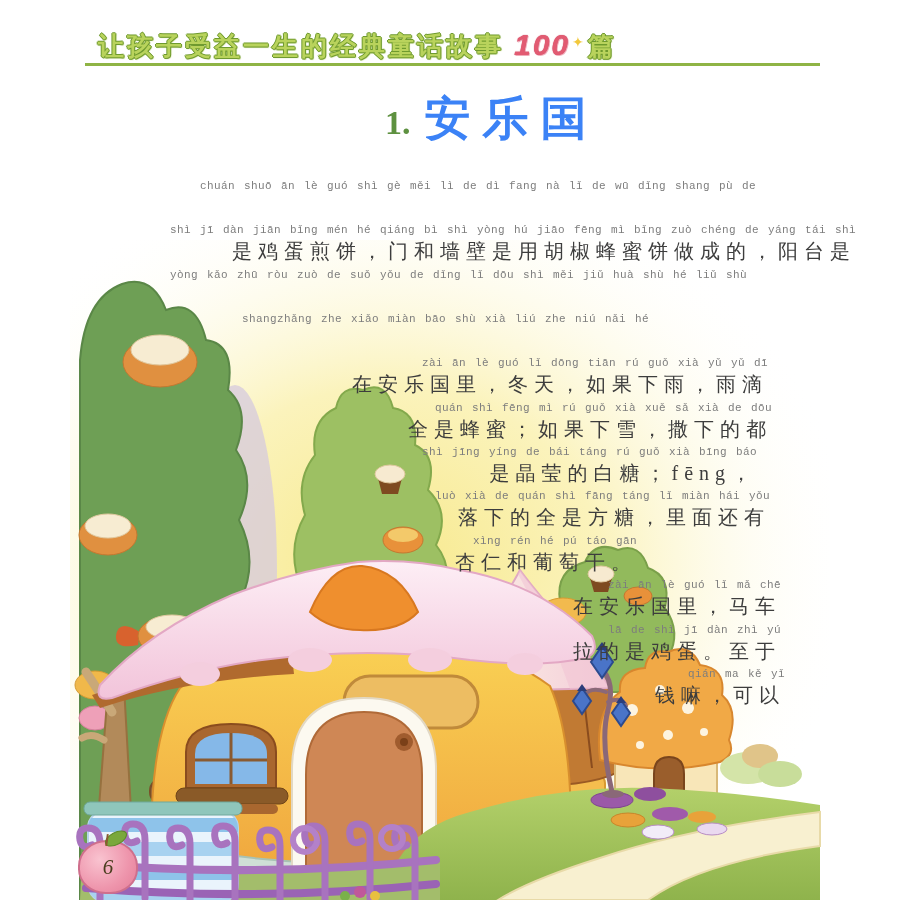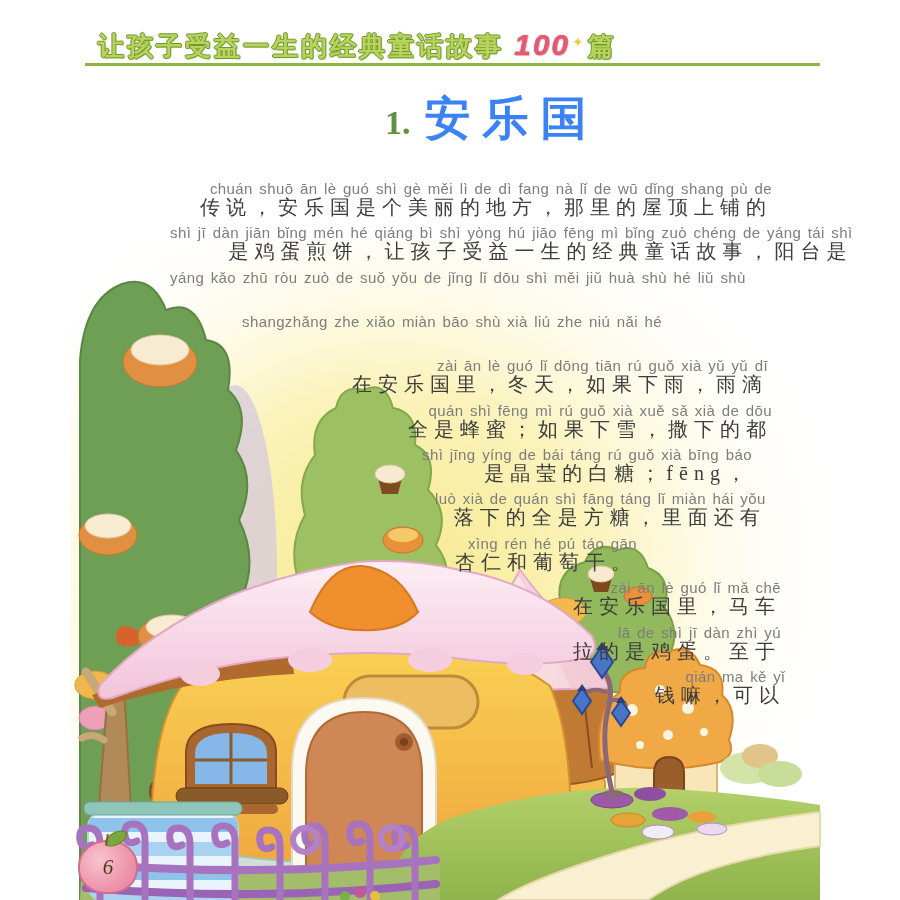--- a/index.html
+++ b/index.html
@@ -15,21 +15,21 @@
   .hdr-spark{font-size:14px;color:#f2c83c;vertical-align:8px;margin-right:4px;}
   #hdr-line{position:absolute;left:85px;top:63px;width:735px;height:3px;background:#8fb445;z-index:5;}
   
   #title{position:absolute;left:385px;top:88px;z-index:5;display:flex;align-items:baseline;}
   .t-num{font-size:34px;font-weight:bold;color:#5e9140;margin-right:14px;
          font-family:"Liberation Serif","DejaVu Serif",serif;}
   .t-txt{font-size:46px;font-weight:bold;color:#3b82f6;letter-spacing:12px;
          font-family:"Liberation Serif","DejaVu Serif",serif;}
   
   .line{position:absolute;z-index:6;white-space:nowrap;}
-  .py{display:block;font-size:15px;color:#7d7d7d;letter-spacing:.4px;word-spacing:2px;height:13px;}
+  .py{display:block;font-size:11px;color:#7d7d7d;letter-spacing:.4px;word-spacing:2px;height:13px;font-family:Liberation Mono, monospace;}
   .hz{display:block;font-size:20px;color:#3d3d3d;letter-spacing:6px;margin-top:1px;
       font-family:"Liberation Serif","DejaVu Serif",serif;}
   .l1{left:200px;top:180px}.l2{left:170px;top:224px}.l3{left:170px;top:269px}
   .l4{left:242px;top:313px}.l5{left:352px;top:357px}.l6{left:408px;top:402px}
   .l7{left:422px;top:446px}.l8{left:435px;top:490px}.l9{left:455px;top:535px}
   .l10{left:573px;top:579px}.l11{left:573px;top:624px}.l12{left:655px;top:668px}
   
   #scene{position:absolute;left:0;top:240px;z-index:1;}
   
   #apple{position:absolute;left:78px;top:840px;width:56px;height:50px;z-index:9;
@@ -281,28 +281,27 @@
 
     <g>
       <circle cx="360" cy="652" r="6" fill="#c0589a"></circle>
         <circle cx="375" cy="656" r="5" fill="#e8c040"></circle>
       <circle cx="345" cy="656" r="5" fill="#7ab04a"></circle>
     </g>
   </svg>
 
   <div class="line l1">
     <span class="py">chuán shuō ān lè guó shì gè měi lì de dì fang nà lǐ de wū dǐng shang pù de</span>
-    <span class="hz">传说，安乐国是个美丽的地方，那里的屋顶上铺的</span>
   </div>
   <div class="line l2">
     <span class="py">shì jī dàn jiān bǐng mén hé qiáng bì shì yòng hú jiāo fēng mì bǐng zuò chéng de yáng tái shì</span>
-    <span class="hz">是鸡蛋煎饼，让孩子受益一生的经典童话故事，阳台是</span>
+    <span class="hz">是鸡蛋煎饼，门和墙壁是用胡椒蜂蜜饼做成的，阳台是</span>
   </div>
   <div class="line l3">
-    <span class="py">yáng kǎo zhū ròu zuò de suǒ yǒu de jǐng lǐ dōu shì měi jiǔ huà shù hé liǔ shù</span>
+    <span class="py">yòng kǎo zhū ròu zuò de suǒ yǒu de dǐng lǐ dōu shì měi jiǔ huà shù hé liǔ shù</span>
   </div>
   <div class="line l4">
     <span class="py">shangzhǎng zhe xiǎo miàn bāo shù xià liú zhe niú nǎi hé</span>
   </div>
   <div class="line l6">
     <span class="py">quán shì fēng mì rú guǒ xià xuě sǎ xià de dōu</span>
     <span class="hz">全是蜂蜜；如果下雪，撒下的都</span>
   </div>
   <div class="line l5">
     <span class="py">zài ān lè guó lǐ dōng tiān rú guǒ xià yǔ yǔ dī</span>

